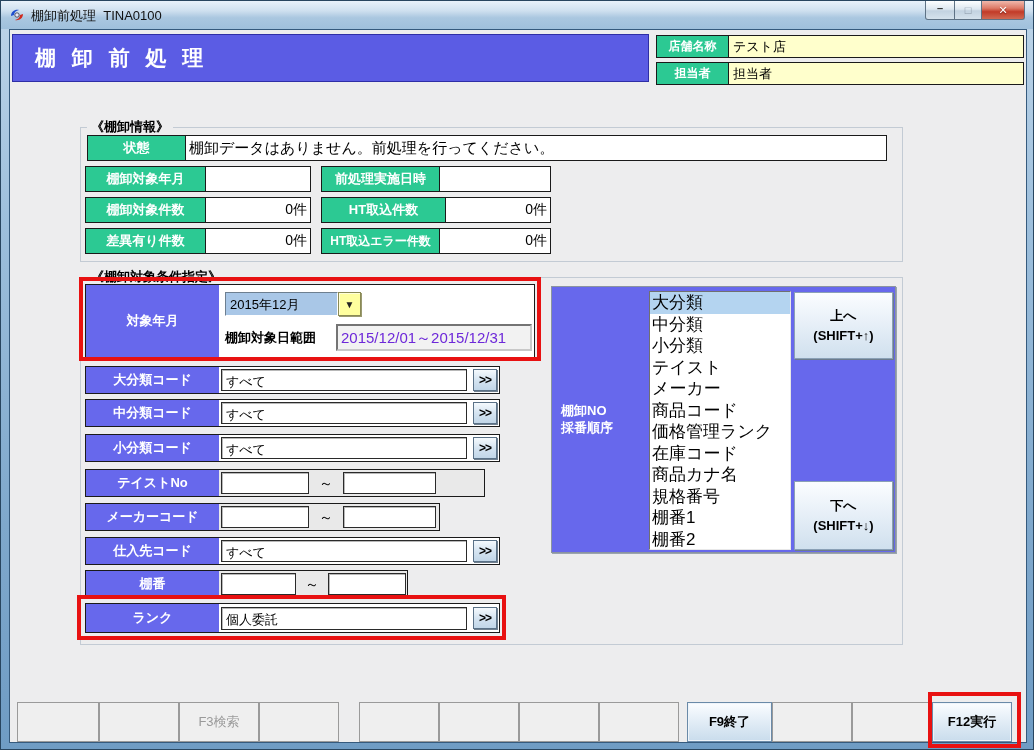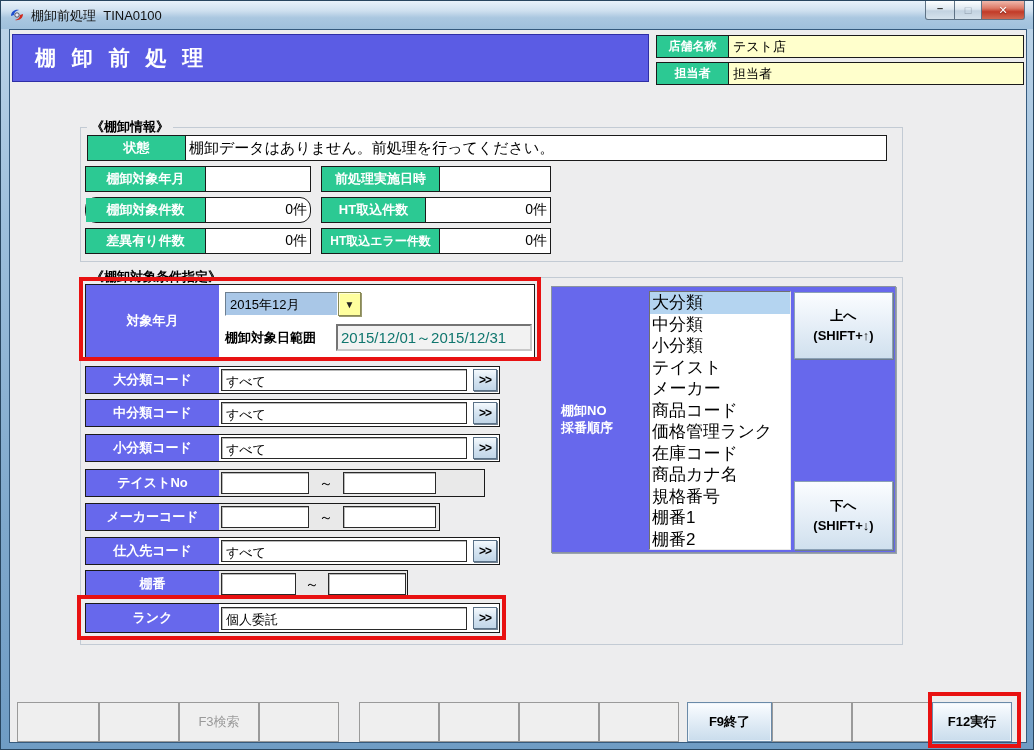--- a/index.html
+++ b/index.html
@@ -124,21 +124,21 @@
   .combo-btn{
     position:absolute; left:119px; top:7px; width:23px; height:24px;
     background:#ffff9e; border:1px solid #8a8a55;
     box-shadow:inset 1px 1px 0 #ffffd8, 1px 1px 0 #9a9a70;
     display:flex; align-items:center; justify-content:center;
     font-size:10px; color:#222;
   }
   .range-label{ position:absolute; left:6px; top:44px; font-size:13px; font-weight:bold; color:#000; }
   .range-field{
     position:absolute; left:117px; top:39px; width:196px; height:27px;
-    background:#f2f2f2; border:2px inset #c8c8c8; font-size:15px; color:#0f766e;
+    background:#f2f2f2; border:2px inset #c8c8c8; font-size:15px; color:#6d28d9;
     padding:3px 0 0 3px; white-space:nowrap;
   }
 
   
   .sort-panel{
     position:absolute; left:470px; top:8px; width:345px; height:267px;
     background:#6768ec; border:1px solid #8b94a0; box-shadow:1px 1px 0 #9aa4ae;
   }
   .sort-label{
     position:absolute; left:0; top:0; width:97px; height:100%;
@@ -236,26 +236,26 @@
 
       <div class="pair" style="left:4px; top:38px; width:226px;">
         <div class="pair-label" style="width:120px;">棚卸対象年月</div>
         <div class="pair-value"></div>
       </div>
       <div class="pair" style="left:240px; top:38px; width:230px;">
         <div class="pair-label" style="width:118px;">前処理実施日時</div>
         <div class="pair-value"></div>
       </div>
 
-      <div class="pair" style="left:4px; top:69px; width:226px;border-radius:11px;">
+      <div class="pair" style="left:4px; top:69px; width:226px;">
         <div class="pair-label" style="width:120px;">棚卸対象件数</div>
         <div class="pair-value num">0件</div>
       </div>
       <div class="pair" style="left:240px; top:69px; width:230px;">
-        <div class="pair-label" style="width:104px;">HT取込件数</div>
+        <div class="pair-label" style="width:124px;">HT取込件数</div>
         <div class="pair-value num">0件</div>
       </div>
 
       <div class="pair" style="left:4px; top:100px; width:226px;">
         <div class="pair-label" style="width:120px;">差異有り件数</div>
         <div class="pair-value num">0件</div>
       </div>
       <div class="pair" style="left:240px; top:100px; width:230px;">
         <div class="pair-label" style="width:118px; font-size:12px;">HT取込エラー件数</div>
         <div class="pair-value num">0件</div>

